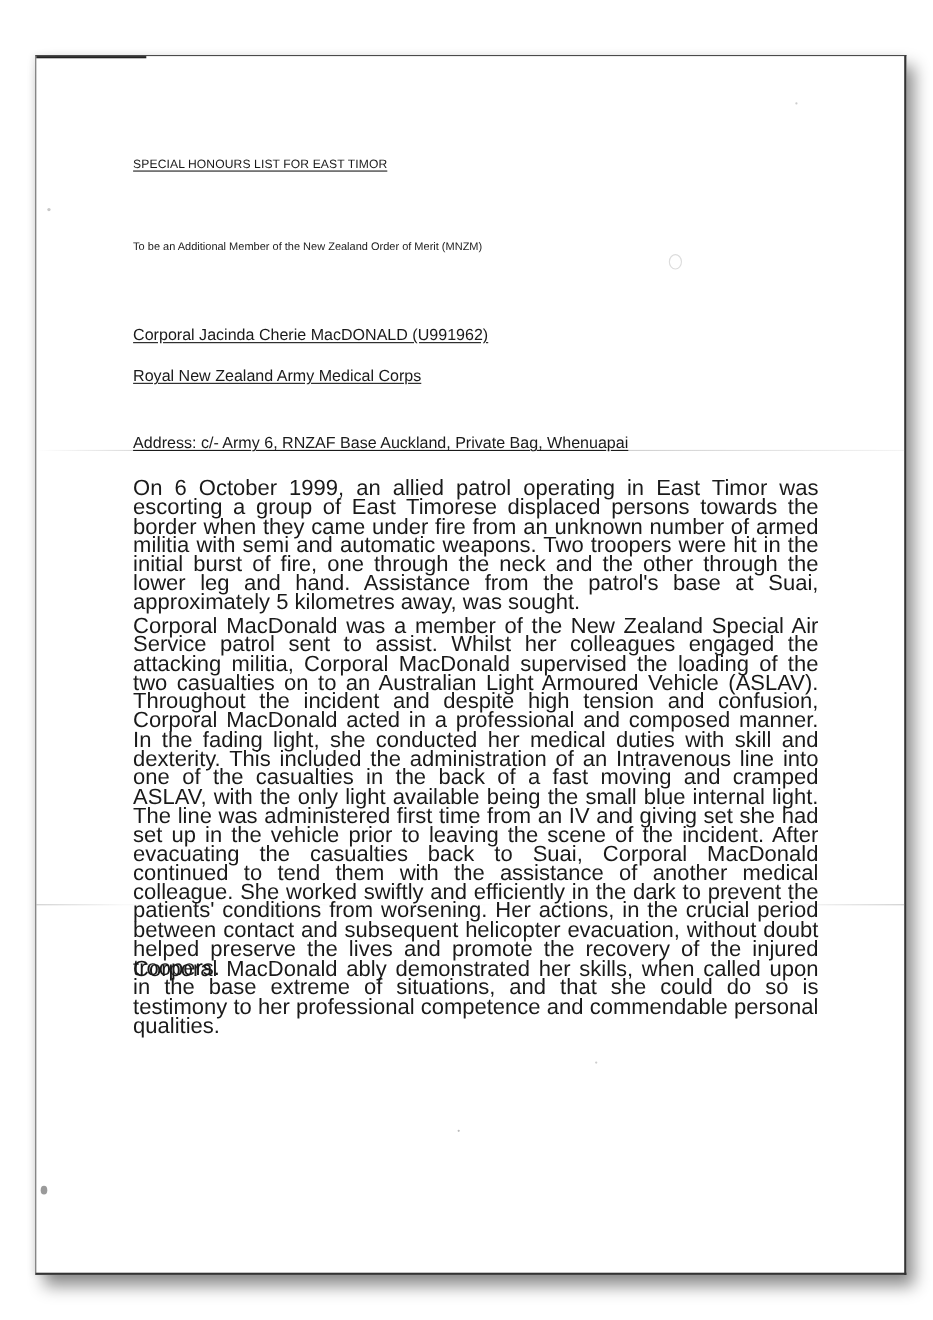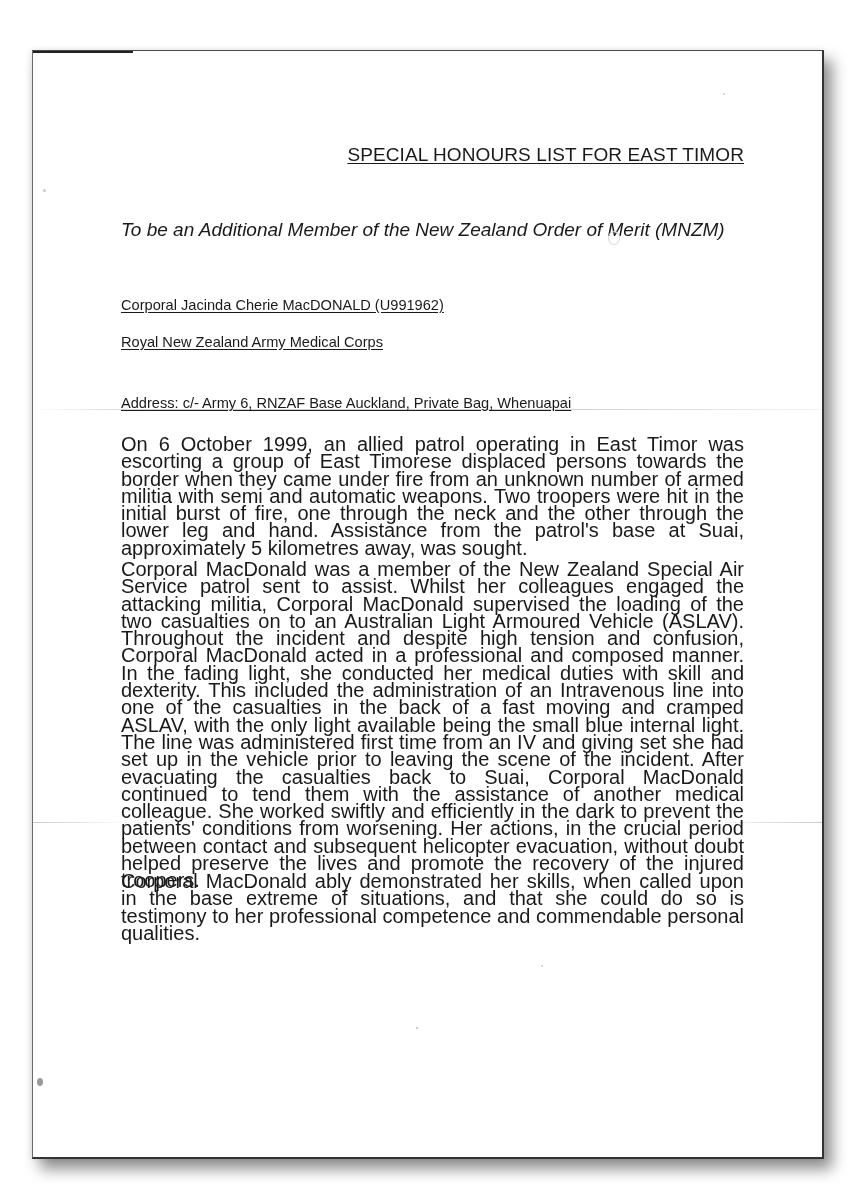--- a/index.html
+++ b/index.html
@@ -40,34 +40,33 @@
       left: 88px;
       top: 0;
       width: 623px;
       color: #1a1a1a;
     }
     .title {
       position: absolute;
       top: 93px;
       left: 0;
       width: 623px;
-      text-align: right;
-      font-size: 19px;
+      text-align: left;
+      font-size: 11px;
       letter-spacing: 0.1px;
     }
     .title span {
       text-decoration: underline;
       text-underline-offset: 2px;
     }
     .award-line {
       position: absolute;
       top: 168px;
       left: 0;
-      font-size: 19px;
-      font-style: italic;
+      font-size: 10px;
     }
     .recipient {
       position: absolute;
       left: 0;
       font-size: 14.6px;
       text-decoration: underline;
       text-underline-offset: 2px;
     }
     .recipient.name { top: 246px; }
     .recipient.unit { top: 283px; }

